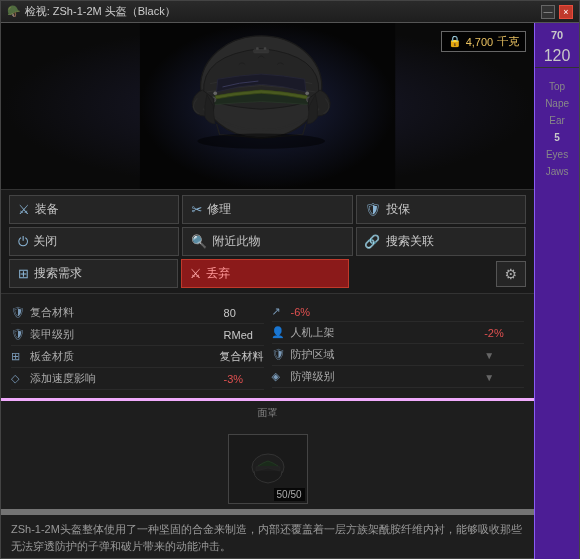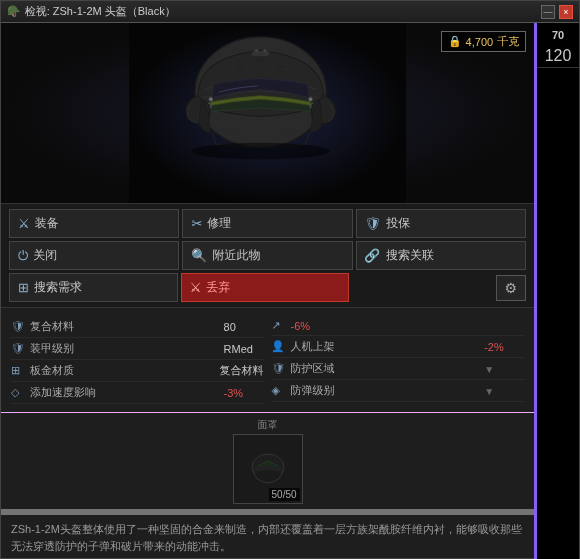--- a/index.html
+++ b/index.html
@@ -58,22 +58,22 @@
       display: flex;
       height: calc(559px - 22px);
     }
     .left-panel {
       width: 535px;
       display: flex;
       flex-direction: column;
     }
     .right-sidebar {
       width: 45px;
-      background: #000000;
-      border-left: 3px solid #8b5cf6;
+      background: #4c1d95;
+      border-left: 1px solid #8b5cf6;
       display: flex;
       flex-direction: column;
       align-items: center;
       padding-top: 4px;
       gap: 2px;
     }
     .item-preview {
       background: #111;
       height: 260px;
       position: relative;
@@ -154,32 +154,33 @@
     }
     .stat-value.negative { color: #e05050; }
     .dropdown-arrow {
       color: #666;
       font-size: 10px;
     }
     .item-slot-section {
       display: flex;
       justify-content: center;
       padding: 5px;
-      border-top: 1px solid #f0abfc;
+      border-top: 3px solid #f0abfc;
     }
     .item-slot {
-      width: 70px;
+      width: 80px;
       height: 70px;
       background: #1a1a1a;
       border: 1px solid #444;
       display: flex;
       flex-direction: column;
       align-items: center;
       justify-content: center;
       position: relative;
+      margin-top: 12px;
     }
     .item-slot-img {
       width: 50px;
       height: 45px;
       display: flex;
       align-items: center;
       justify-content: center;
     }
     .item-slot-count {
       font-size: 10px;
@@ -413,15 +414,23 @@
 
       <div class="description">
         <span>ZSh-1-2M头盔整体使用了一种坚固的合金来制造，内部还覆盖着一层方族架酰胺纤维内衬，能够吸收那些无法穿透防护的子弹和破片带来的动能冲击。</span>
       </div>
     </div>
 
     <div class="right-sidebar">
       <div style="color:#c8c8c8; font-size:11px; font-weight:bold; padding:2px 0; text-align:center;">70</div>
       <div style="color:#c8c8c8; font-size:16px; padding:2px 0; text-align:center; border-bottom:1px solid #333; width:100%; margin-bottom:4px;">120</div>
 
+      <div class="right-sidebar-labels">
+        <div class="sidebar-label">Top</div>
+        <div class="sidebar-label">Nape</div>
+        <div class="sidebar-label">Ear</div>
+        <div class="sidebar-label" style="color:#c8c8c8; font-weight:bold;">5</div>
+        <div class="sidebar-label">Eyes</div>
+        <div class="sidebar-label">Jaws</div>
+      </div>
     </div>
   </div>
 </div>
 
 </body></html>

